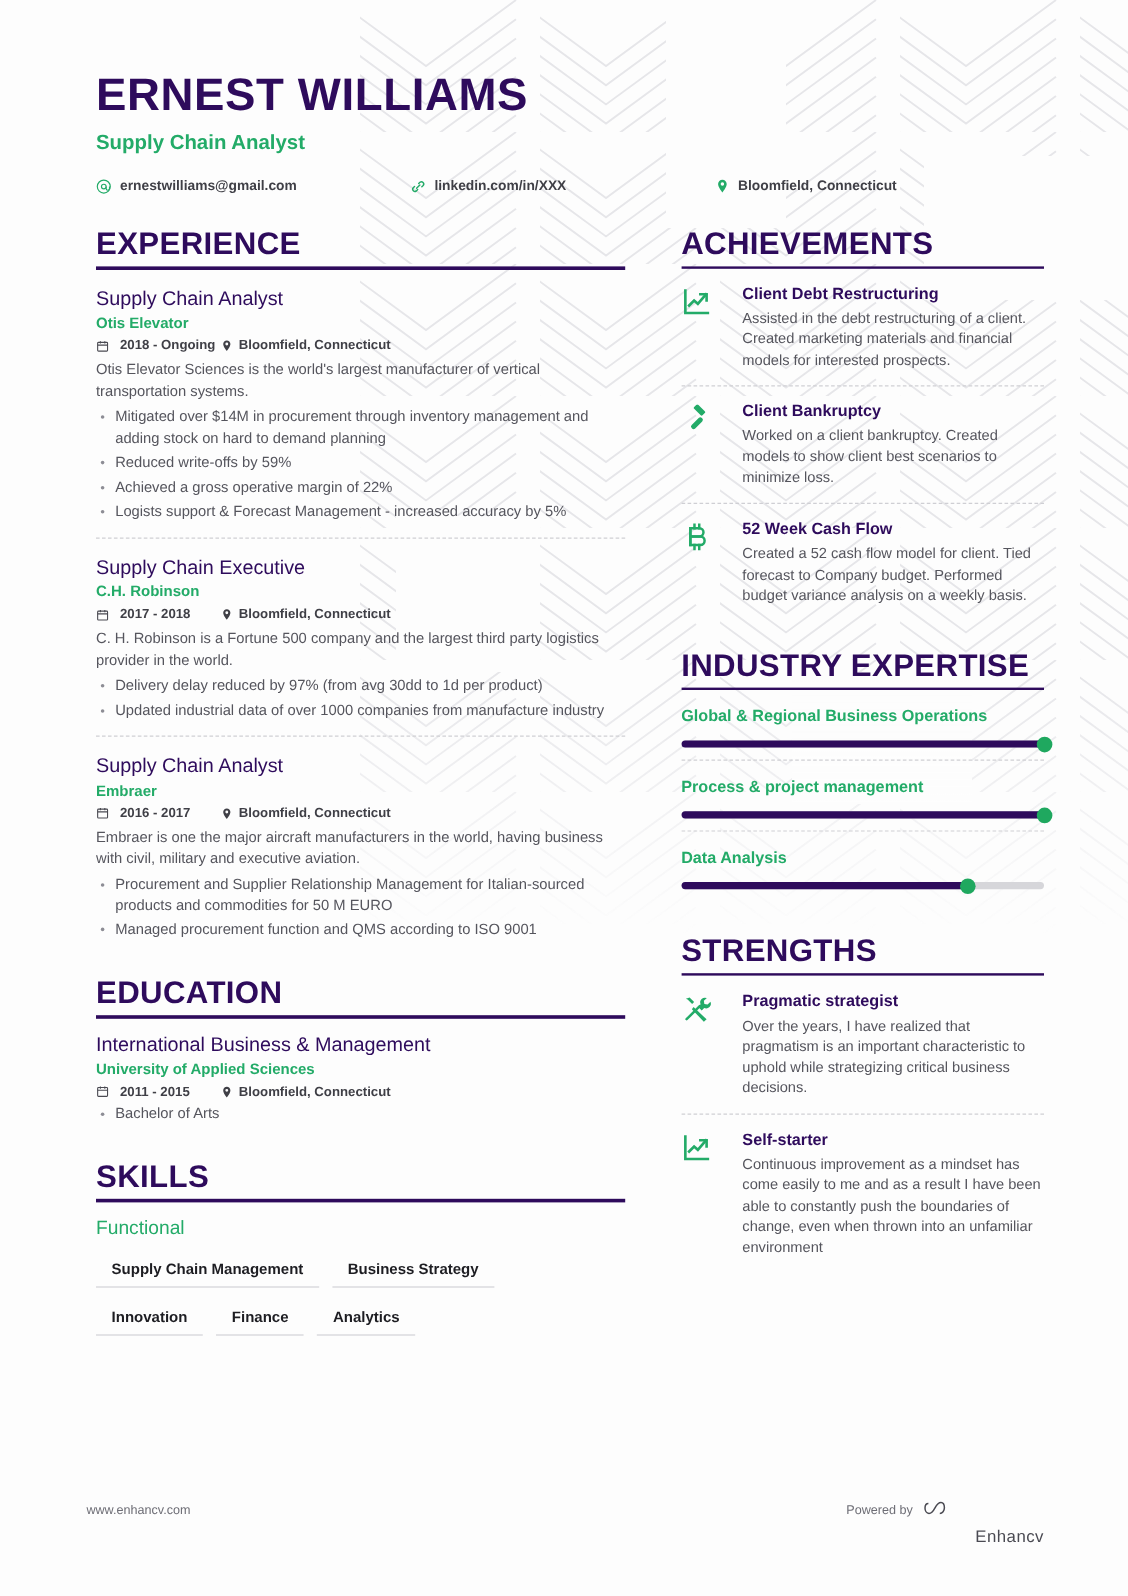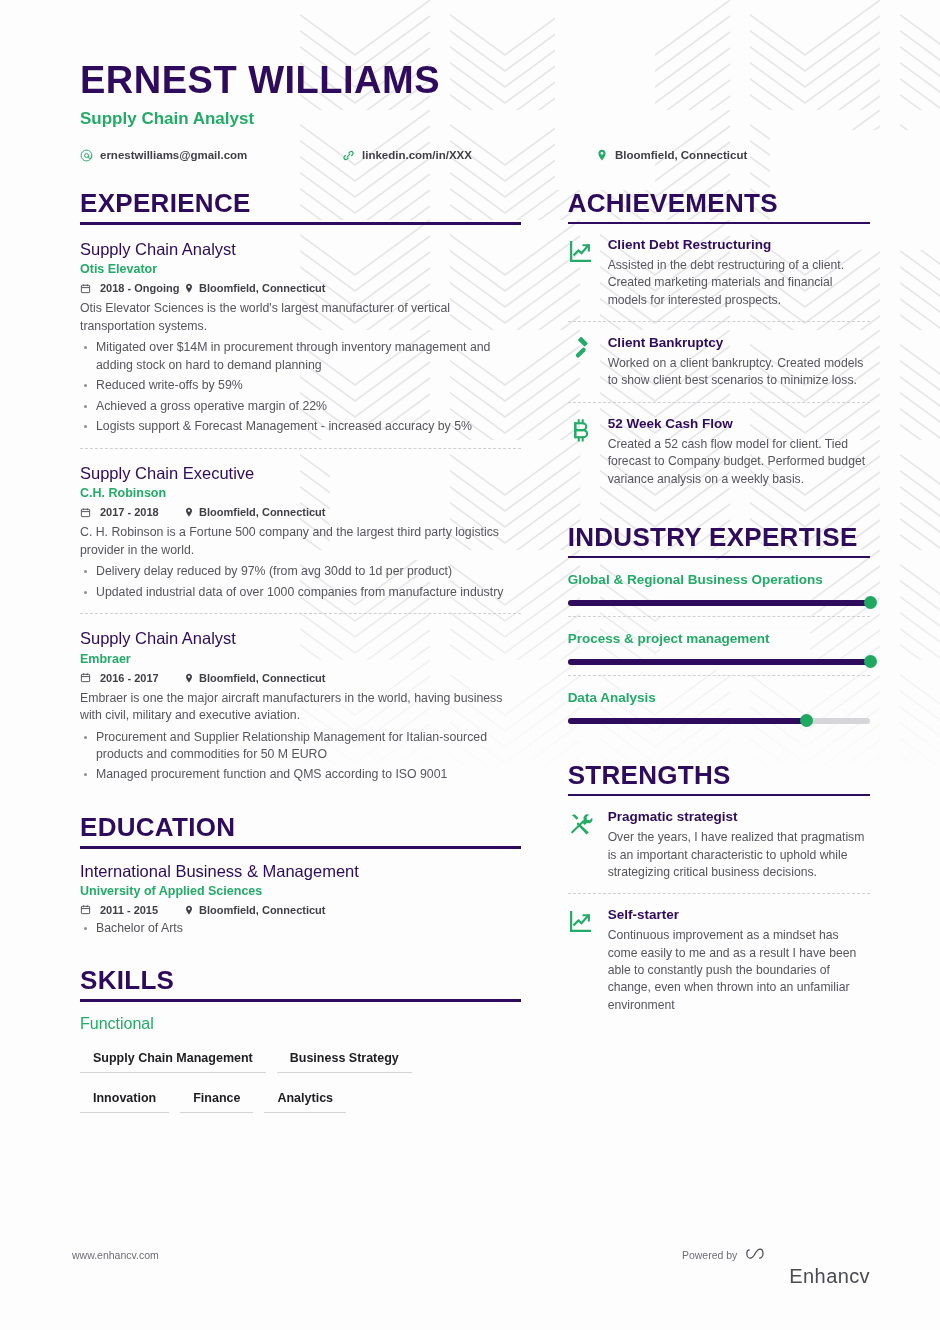--- a/index.html
+++ b/index.html
@@ -90,21 +90,21 @@
   .tag {
     font-size: 12.5px; font-weight: 700; color: #1d1d22;
     padding: 4px 13px 7px 13px; margin: 0 11px 14px 0;
     border-bottom: 1px solid #d3d3d8; white-space: nowrap;
   }
 
   
   .item { display: flex; padding: 13px 0 12px 0; border-bottom: 1px dashed #cfcfd4; }
   .item:last-child { border-bottom: none; }
   .item-ico { width: 40px; flex: 0 0 40px; padding-top: 2px; color: #23ab68; }
-  .item-body { flex: 1; }
+  .item-body { flex: 1; margin-left: 11px; }
   .item-title { font-size: 13.5px; font-weight: 700; color: #2e0b5c; line-height: 1.2; }
   .item-text { margin-top: 4px; font-size: 12.2px; line-height: 1.42; color: #55555d; }
 
   
   .exp-row { padding: 14px 0 10px 0; border-bottom: 1px dashed #cfcfd4; }
   .exp-row:last-child { border-bottom: none; }
   .exp-label { font-size: 13.5px; font-weight: 700; color: #23ab68; }
   .bar-wrap {
     position: relative; margin-top: 13px;
     height: 6px; border-radius: 3px; background: #d6d6da;
@@ -116,21 +116,21 @@
     border-radius: 50%; background: #1fa85f;
   }
 
   
   .footer {
     position: absolute; left: 72px; right: 70px; bottom: 42px;
     display: flex; align-items: center; justify-content: space-between;
     font-size: 10.5px; color: #6d6d75;
   }
   .powered { display: flex; align-items: center; gap: 9px; color: #6d6d75; }
-  .brand { font-size: 20px; color: #4a4a52; letter-spacing: .4px; margin-top: 43px; }
+  .brand { font-size: 14px; color: #4a4a52; letter-spacing: .4px; margin-top: 43px; }
 </style>
 </head>
 <body>
 
 <div class="page">
 
   <svg class="watermark" viewBox="0 0 640 780" preserveAspectRatio="none">
     <defs>
       <pattern id="chev" width="150" height="110" patternUnits="userSpaceOnUse">
         <g fill="none" stroke="#e2e2e6" stroke-width="1.6">

